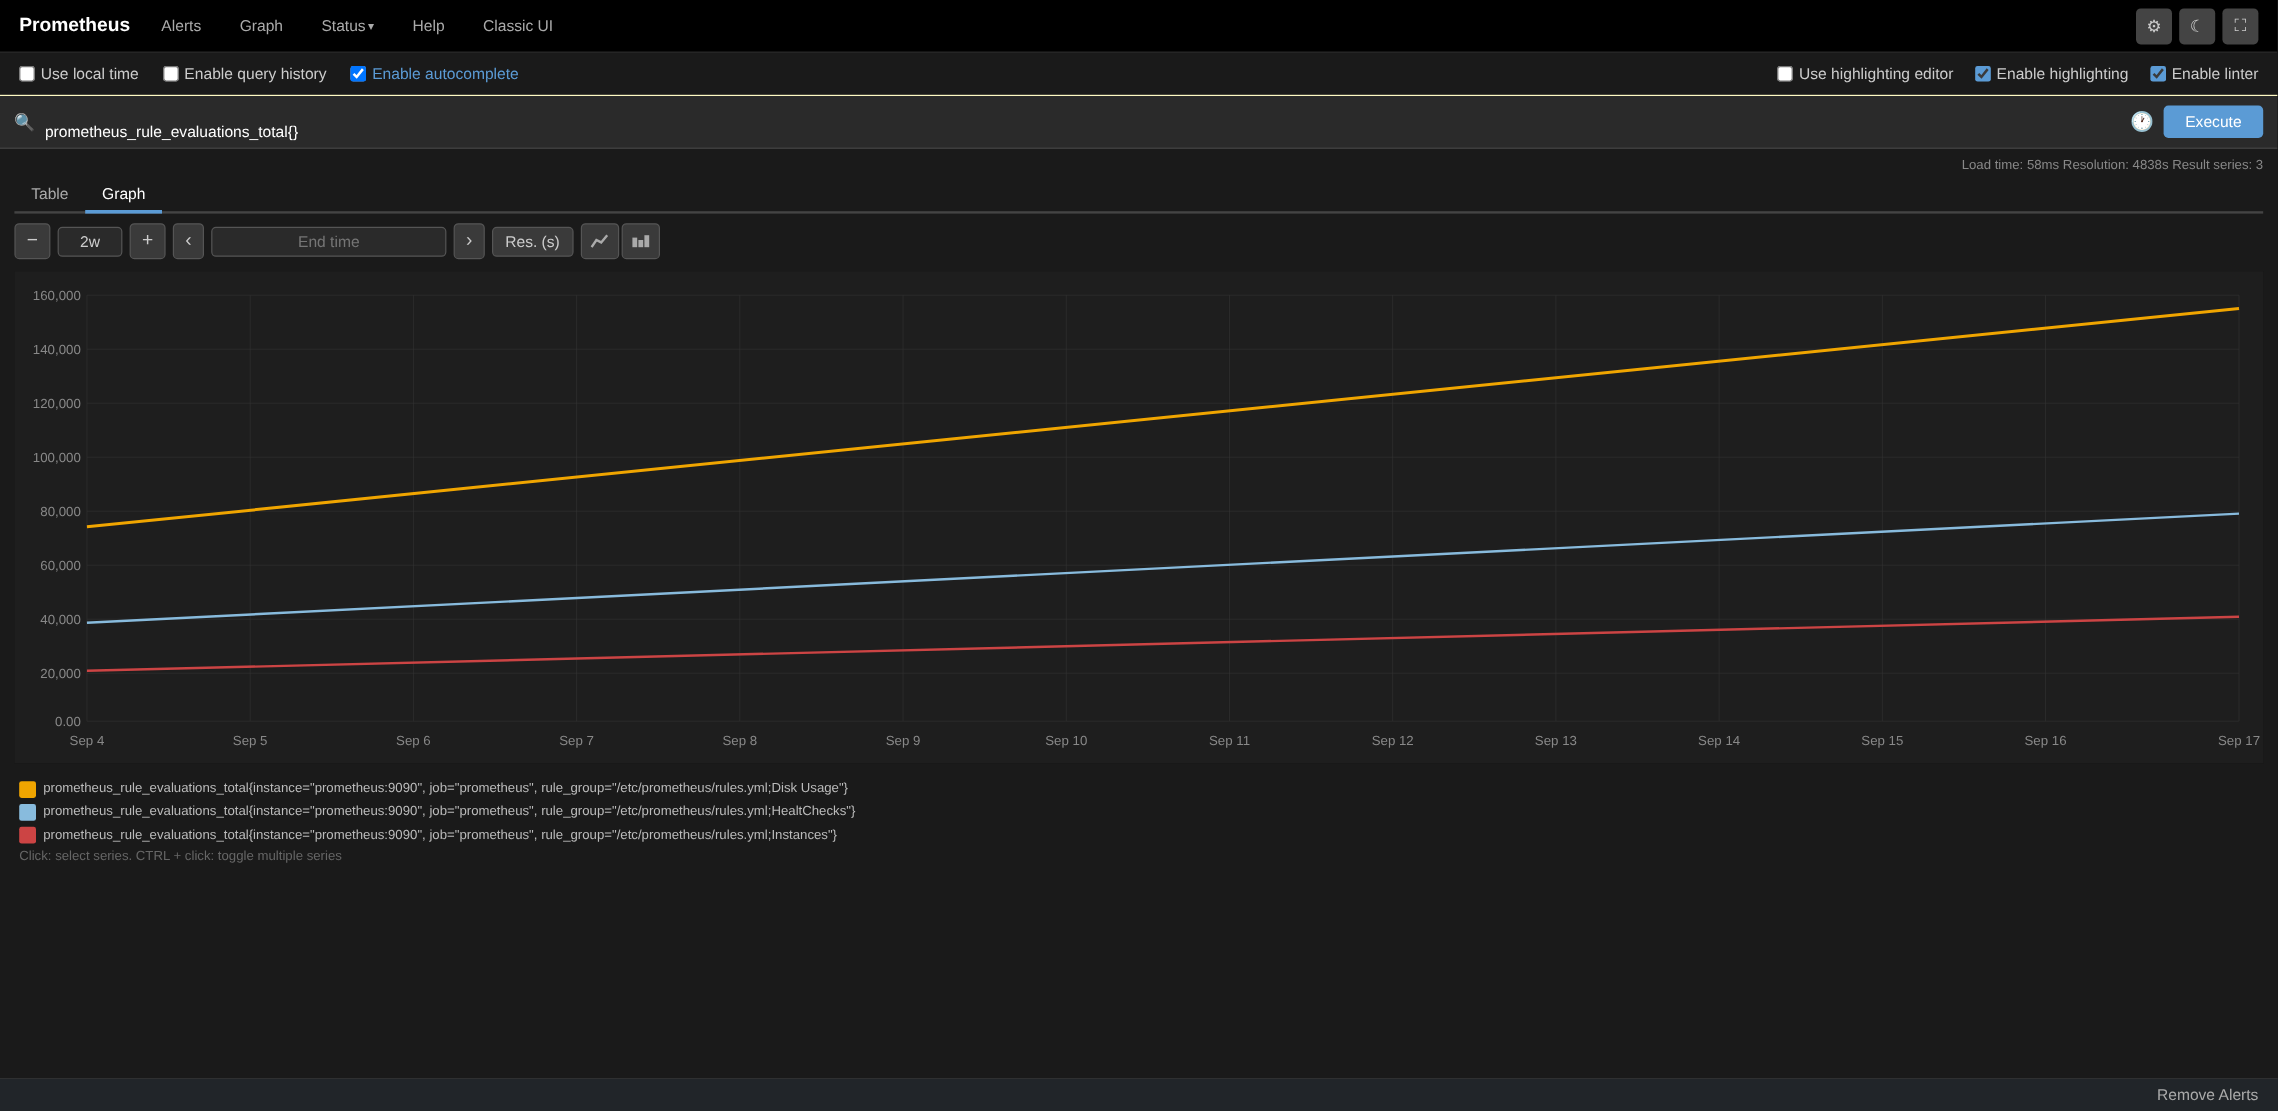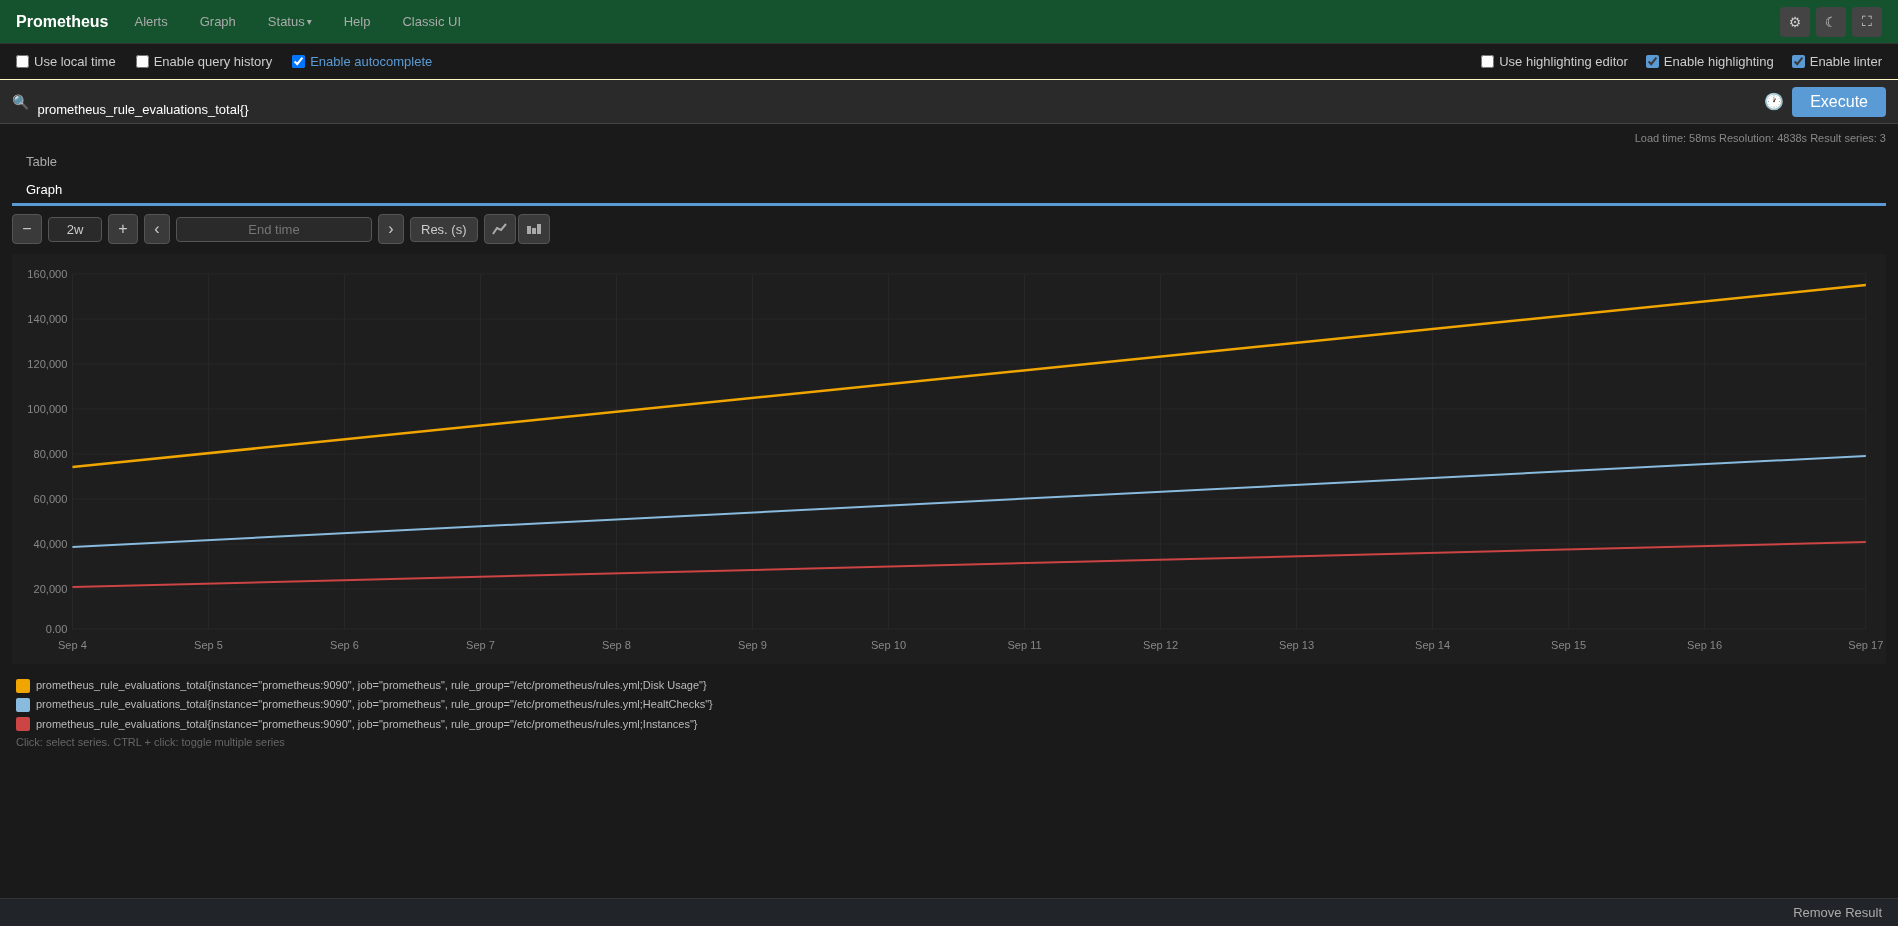--- a/index.html
+++ b/index.html
@@ -5,21 +5,21 @@
     * { box-sizing: border-box; margin: 0; padding: 0; }
     body {
       background: #1a1a1a;
       color: #ccc;
       font-family: -apple-system, BlinkMacSystemFont, 'Segoe UI', Arial, sans-serif;
       font-size: 13px;
       min-height: 926px;
     }
     
     .navbar {
-      background: #14532d;
+      background: #000000;
       padding: 0 16px;
       height: 44px;
       display: flex;
       align-items: center;
       gap: 20px;
       border-bottom: 1px solid #333;
     }
     .navbar-brand {
       color: #fff;
       font-size: 16px;
@@ -107,21 +107,21 @@
       font-size: 13px;
       outline: none;
       margin-top: 16px;
     }
     .execute-btn {
       background: #5b9bd5;
       color: #fff;
       border: none;
       padding: 6px 18px;
       border-radius: 4px;
-      font-size: 16px;
+      font-size: 13px;
       cursor: pointer;
       font-weight: 500;
     }
     .search-right-icon {
       color: #aaa;
       font-size: 16px;
       cursor: pointer;
     }
     
     .main-content {
@@ -133,21 +133,20 @@
       justify-content: flex-end;
       font-size: 11px;
       color: #888;
       margin-bottom: 4px;
     }
     
     .tabs {
       display: flex;
       border-bottom: 2px solid #444;
       margin-bottom: 8px;
-      flex-direction: column;
     }
     .tab {
       padding: 6px 14px;
       cursor: pointer;
       color: #aaa;
       font-size: 13px;
       border-bottom: 3px solid transparent;
       margin-bottom: -2px;
     }
     .tab.active {
@@ -439,14 +438,14 @@
     </div>
     <div class="legend-item">
       <div class="legend-color" style="background:#cc4444;"></div>
       <span>prometheus_rule_evaluations_total{instance="prometheus:9090", job="prometheus", rule_group="/etc/prometheus/rules.yml;Instances"}</span>
     </div>
     <div class="legend-hint">Click: select series. CTRL + click: toggle multiple series</div>
   </div>
 </div>
 
 <div class="bottom-bar">
-  <button class="remove-panel-btn">Remove Result</button>
+  <button class="remove-panel-btn">Remove Alerts</button>
 </div>
 
 </body></html>

